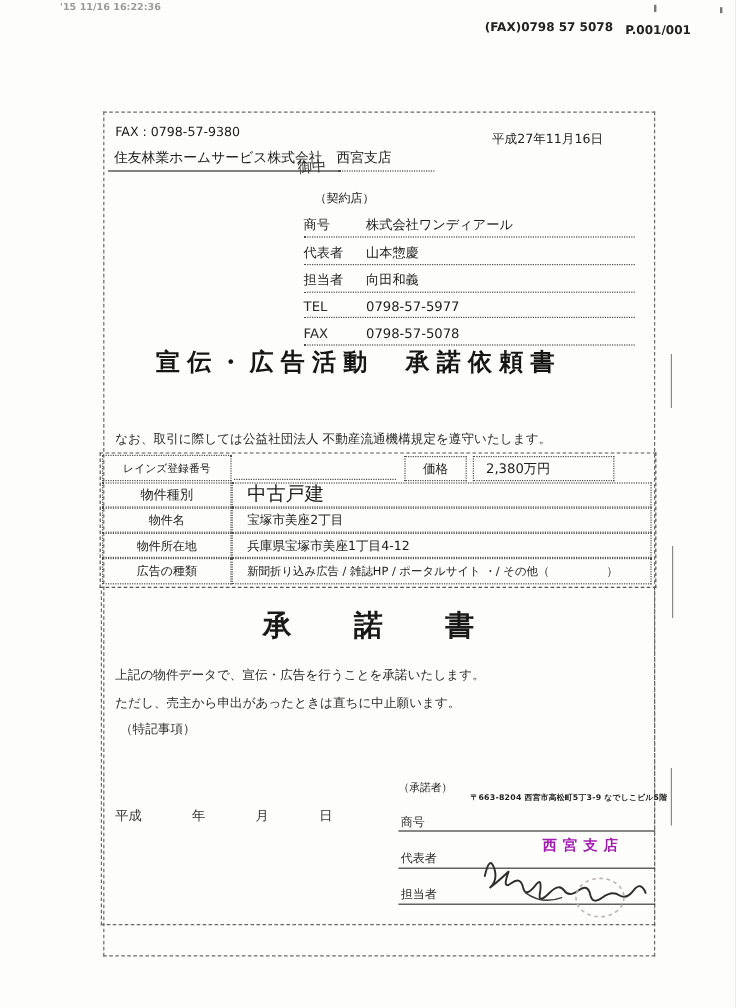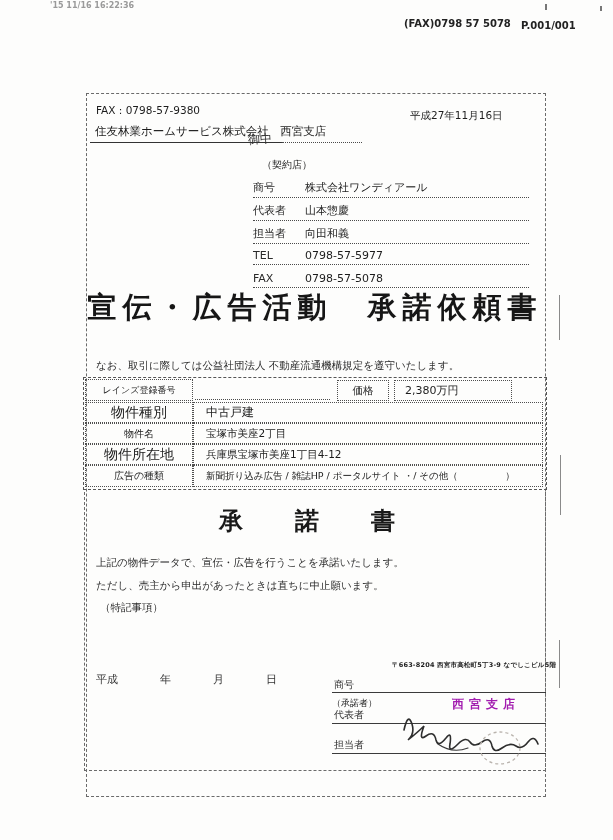--- a/index.html
+++ b/index.html
@@ -9,22 +9,22 @@
   .faxhead{font-size:11px;font-weight:bold;color:#222;}
   .faint{color:#9a9a9a;}
   .docbox{position:absolute;left:86px;top:93px;width:458px;height:702px;
           border:1px dashed #6a6a6a;}
   .sec-underline{position:absolute;border-bottom:1.5px solid #333;}
   .dotline{position:absolute;border-bottom:1px dotted #4a4a4a;}
   .fieldrow{position:absolute;left:253px;width:276px;border-bottom:1px dotted #4a4a4a;
             padding-bottom:2px;font-size:11px;display:flex;}
   .fieldrow .lb{display:inline-block;width:52px;color:#2a2a2a;}
   .fieldrow .vl{display:inline-block;}
-  .doctitle{position:absolute;left:86px;width:458px;text-align:center;
-            font-size:29px;font-weight:bold;letter-spacing:6px;color:#161616;}
+  .doctitle{position:absolute;left:70px;width:458px;text-align:center;
+            font-size:20px;font-weight:bold;letter-spacing:6px;color:#161616;}
   .para{font-size:10.5px;color:#2b2b2b;}
   .tablebox{position:absolute;left:83px;top:377px;width:462px;height:111px;
             border:1px dashed #555;}
   .cell{position:absolute;border:1px dotted #4f4f4f;display:flex;align-items:center;
         box-sizing:border-box;background:transparent;}
   .cell.center{justify-content:center;}
   .consentbox{position:absolute;left:84px;top:492px;width:460px;height:278px;
               border-left:1px dashed #6a6a6a;border-right:1px dashed #6a6a6a;
               border-bottom:1px dashed #6a6a6a;}
   .consenttitle{position:absolute;left:84px;width:460px;text-align:center;
@@ -84,46 +84,46 @@
   <div class="doctitle" style="top:288px;">宣伝・広告活動　承諾依頼書</div>
 
   <div class="abs para" style="left:96px;top:359px;">なお、取引に際しては公益社団法人 不動産流通機構規定を遵守いたします。</div>
 
   <div class="tablebox"></div>
   <div class="cell center" style="left:85px;top:379px;width:108px;height:22px;font-size:9px;">レインズ登録番号</div>
   <div class="dotline" style="left:195px;top:399px;width:135px;"></div>
   <div class="cell center" style="left:337px;top:380px;width:52px;height:21px;font-size:10.5px;">価格</div>
   <div class="cell" style="left:394px;top:380px;width:118px;height:21px;font-size:11px;padding-left:10px;">2,380万円</div>
 
-  <div class="cell center" style="left:85px;top:402px;width:108px;height:21px;font-size:14px;text-align:right;">物件種別</div>
-  <div class="cell" style="left:193px;top:402px;width:350px;height:21px;font-size:12px;padding-left:12px;text-align:right;">中古戸建</div>
+  <div class="cell center" style="left:85px;top:402px;width:108px;height:21px;font-size:11px;text-align:right;">物件種別</div>
+  <div class="cell" style="left:193px;top:402px;width:350px;height:21px;font-size:16px;padding-left:12px;text-align:right;">中古戸建</div>
 
   <div class="cell center" style="left:85px;top:423px;width:108px;height:21px;font-size:10px;">物件名</div>
   <div class="cell" style="left:193px;top:423px;width:350px;height:21px;font-size:10.5px;padding-left:12px;">宝塚市美座2丁目</div>
 
-  <div class="cell center" style="left:85px;top:444px;width:108px;height:21px;font-size:14px;">物件所在地</div>
+  <div class="cell center" style="left:85px;top:444px;width:108px;height:21px;font-size:10px;">物件所在地</div>
   <div class="cell" style="left:193px;top:444px;width:350px;height:21px;font-size:10.5px;padding-left:12px;">兵庫県宝塚市美座1丁目4-12</div>
 
   <div class="cell center" style="left:85px;top:465px;width:108px;height:22px;font-size:10px;">広告の種類</div>
   <div class="cell" style="left:193px;top:465px;width:350px;height:22px;font-size:9.5px;padding-left:12px;">新聞折り込み広告 / 雑誌HP / ポータルサイト ・/ その他（　　　　　）</div>
 
   <div class="consentbox"></div>
   <div class="consenttitle" style="top:505px;">承　諾　書</div>
   <div class="abs para" style="left:96px;top:556px;">上記の物件データで、宣伝・広告を行うことを承諾いたします。</div>
   <div class="abs para" style="left:96px;top:579px;">ただし、売主から申出があったときは直ちに中止願います。</div>
   <div class="abs para" style="left:100px;top:601px;">（特記事項）</div>
 
   <div class="datewrap">
     <span>平成</span>
     <span>年</span>
     <span>月</span>
     <span>日</span>
   </div>
 
-  <div class="abs" style="left:332px;top:650px;font-size:9px;margin-top:47px;">（承諾者）</div>
+  <div class="abs" style="left:332px;top:650px;font-size:9px;">（承諾者）</div>
   <div class="abs tiny" style="left:392px;top:661px;">〒663-8204 西宮市高松町5丁3-9 なでしこビル5階</div>
 
   <div class="abs ftlabel" style="left:334px;top:678px;">商号</div>
   <div class="ftline" style="left:332px;top:692px;width:214px;"></div>
   <div class="abs branch" style="left:452px;top:696px;">西宮支店</div>
 
   <div class="abs ftlabel" style="left:334px;top:708px;">代表者</div>
   <div class="ftline" style="left:332px;top:723px;width:214px;"></div>
 
   <div class="abs ftlabel" style="left:334px;top:738px;">担当者</div>

